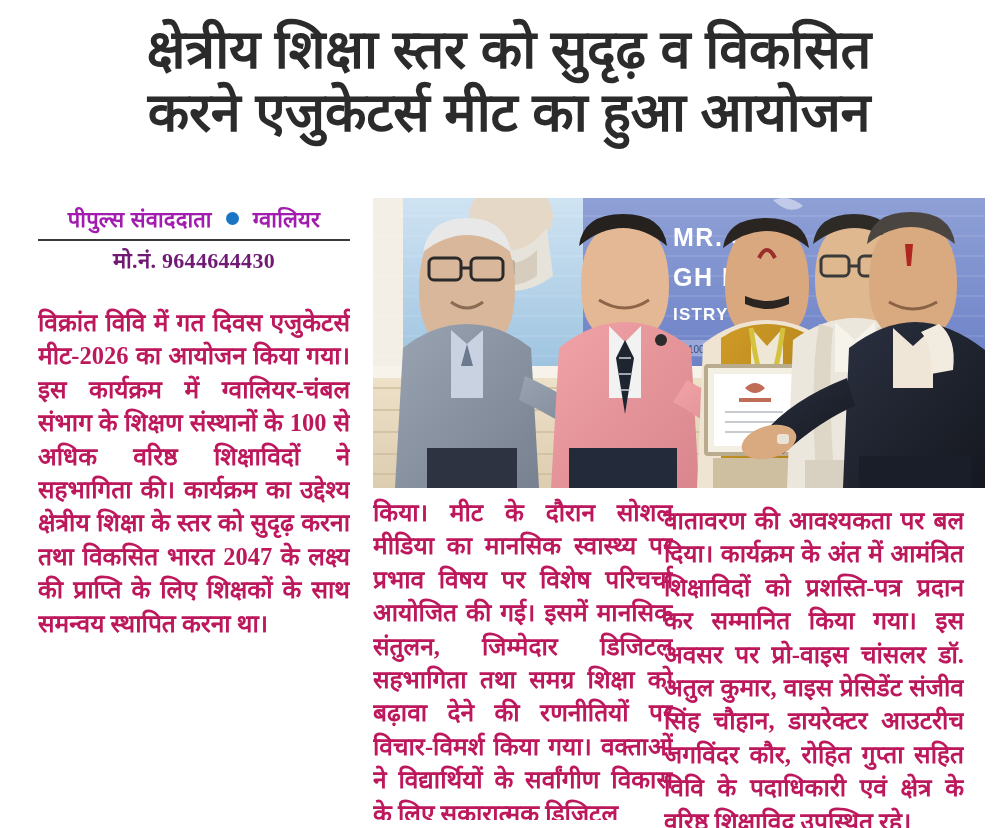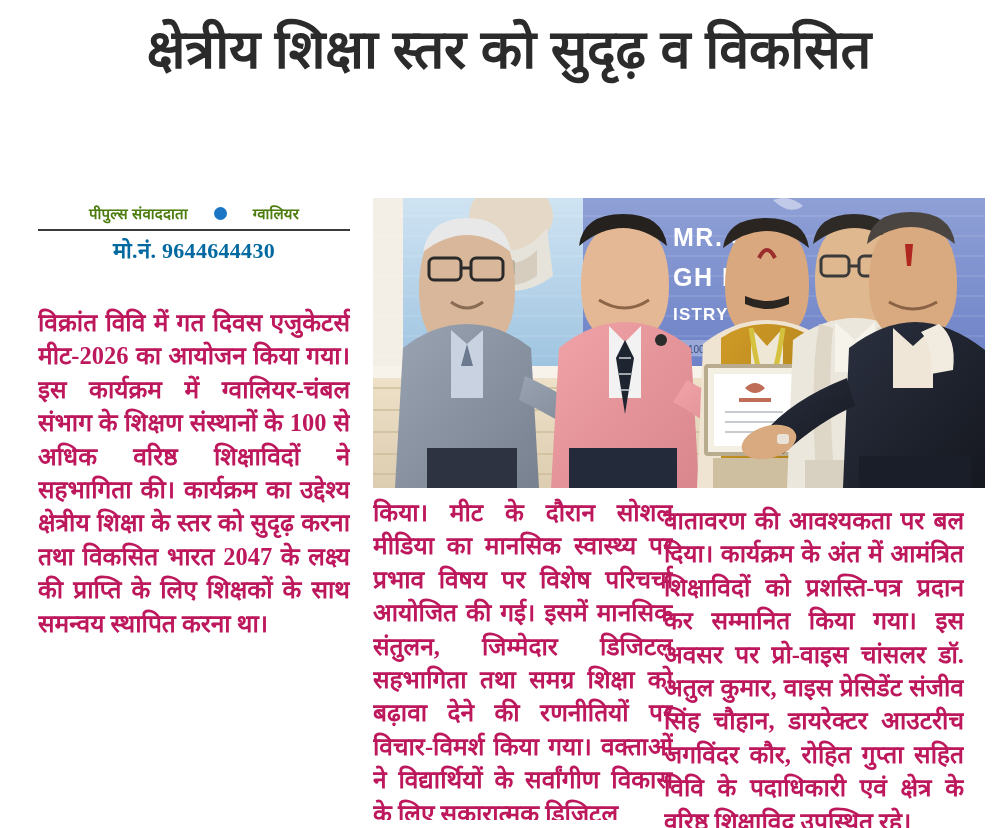--- a/index.html
+++ b/index.html
@@ -47,45 +47,45 @@
     position: absolute;
     left: 38px;
     top: 203px;
     width: 312px;
     text-align: center;
   }
   .byline-row {
     display: flex;
     align-items: center;
     justify-content: center;
-    gap: 26px;
+    gap: 14px;
     font-weight: 700;
-    font-size: 15px;
-    color: #4d7c0f;
+    font-size: 22px;
+    color: #a21caf;
     letter-spacing: 0.2px;
     white-space: nowrap;
   }
   .byline-dot {
     width: 13px;
     height: 13px;
     border-radius: 50%;
     display: inline-block;
     flex: 0 0 auto;
   }
   .byline-rule {
     margin: 6px 0 3px 0;
     height: 2px;
     background: #3a3a3a;
     width: 100%;
   }
   .byline-phone {
     font-family: "Liberation Serif", "DejaVu Serif", serif;
     font-weight: 700;
     font-size: 22px;
-    color: #0369a1;
+    color: #701a75;
     letter-spacing: 0.3px;
     white-space: nowrap;
   }
 
   
   .photo {
     position: absolute;
     left: 373px;
     top: 198px;
     width: 612px;
@@ -114,20 +114,21 @@
   #col2 { left: 373px; top: 496px; width: 300px; height: 324px; }
   #col3 { left: 664px; top: 504px; width: 300px; height: 324px; }
 </style>
 </head>
 <body>
 
 <div id="page">
 
   <div class="headline">
     <div class="headline-line">क्षेत्रीय शिक्षा स्तर को सुदृढ़ व विकसित</div>
+    <div class="headline-line">करने एजुकेटर्स मीट का हुआ आयोजन</div>
   </div>
 
   <div class="byline-block">
     <div class="byline-row">
       <span>पीपुल्स संवाददाता</span>
       <span class="byline-dot" style="background: rgb(26, 117, 196);"></span>
       <span>ग्वालियर</span>
     </div>
     <div class="byline-rule"></div>
     <div class="byline-phone">मो.नं. 9644644430</div>

